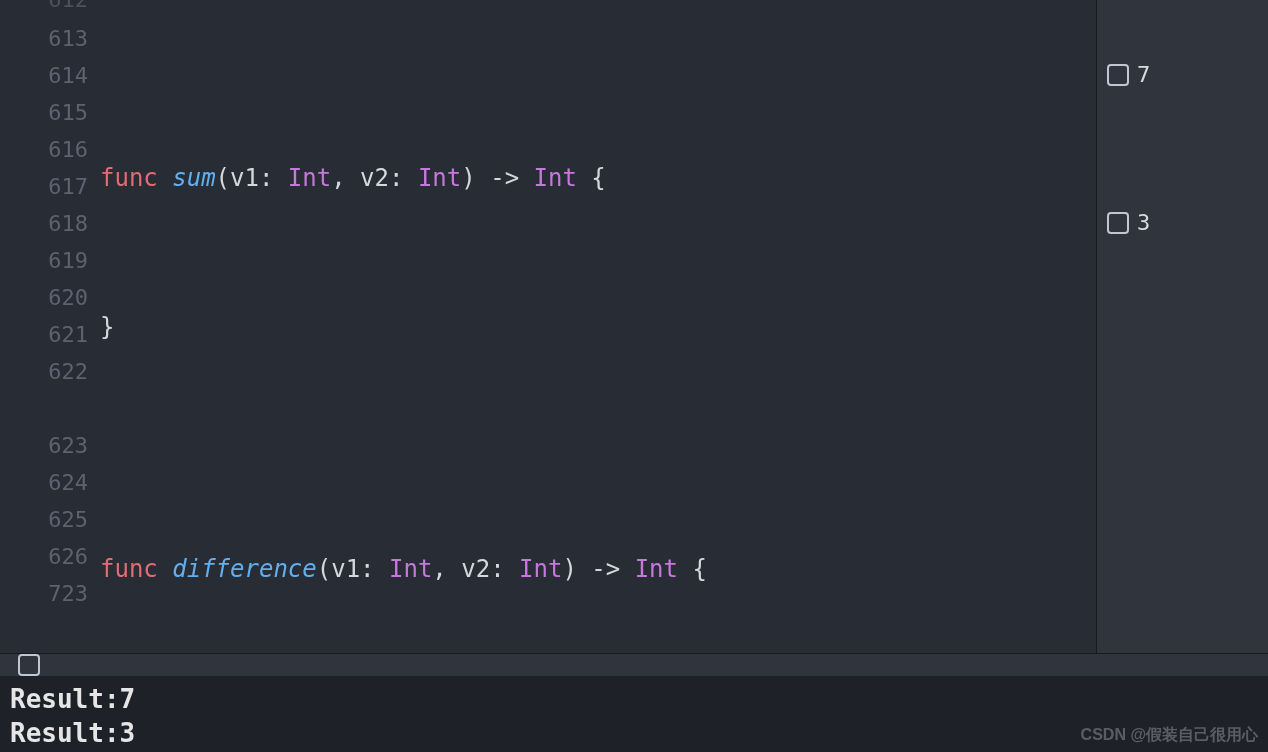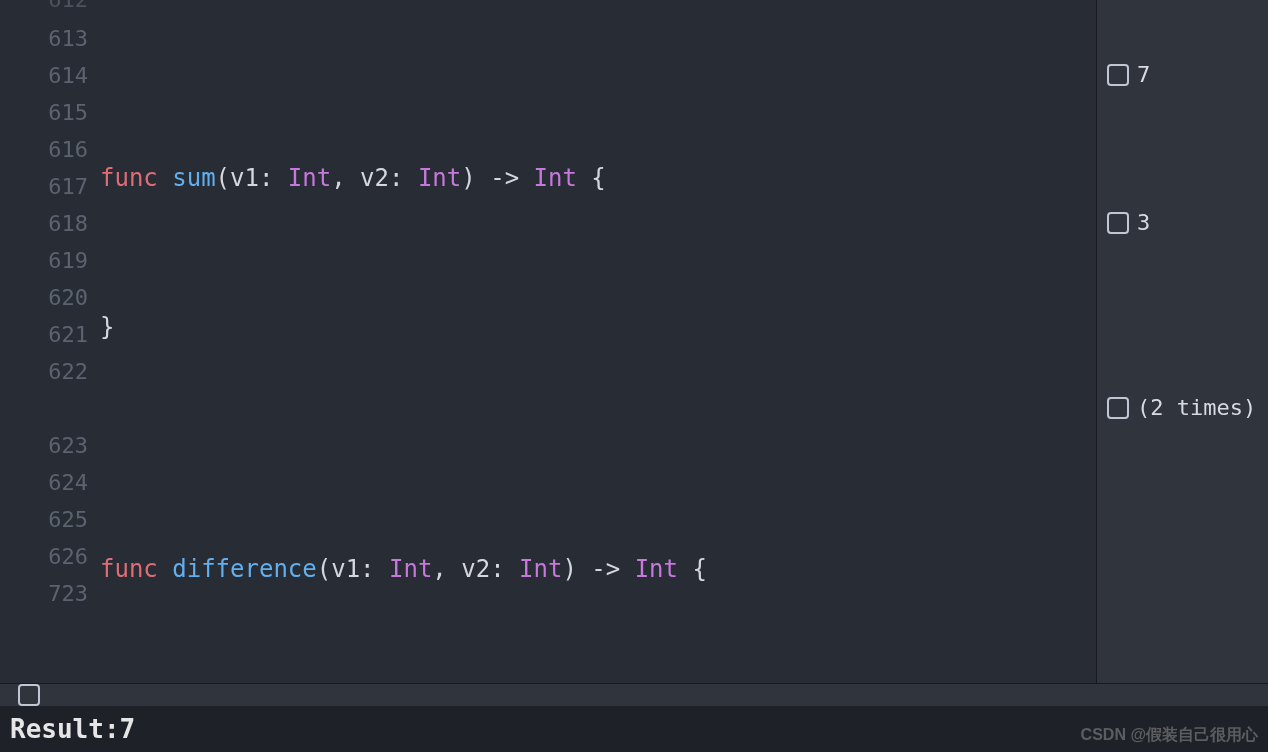--- a/index.html
+++ b/index.html
@@ -34,21 +34,21 @@
   .gutter-line { height: 37px; line-height: 37px; font-size: 22px; }
   .gutter-top { height: 20px; line-height: 0; font-size: 22px; opacity: .7; padding-top: 0; overflow: hidden; }
   .code {
     flex: 1 1 auto;
     background: #282c34;
     white-space: pre;
   }
   .code-top { height: 20px; }
   .code-line { height: 37px; line-height: 37px; }
   .kw { color: #e06c75; }
-  .fn { color: #61afef; }
+  .fn { color: #61afef; font-style: italic; }
   .id { color: #d4d7de; }
   .pn { color: #d4d7de; }
   .ty { color: #c678dd; }
   .results {
     width: 172px;
     background: #30343d;
     border-left: 1px solid #181a1f;
     position: relative;
   }
   .res-item {
@@ -159,28 +159,25 @@
 
   <div class="results">
     <div class="res-item" style="top:56px">
       <span class="res-box"></span>
       <span>7</span>
     </div>
     <div class="res-item" style="top:204px">
       <span class="res-box"></span>
       <span>3</span>
     </div>
-    <div class="res-item" style="top:389px">
-      <span class="res-box"></span>
-      <span>(2 times)</span>
-    </div>
   </div>
 </div>
 
 <div class="console-bar">
   <span class="res-box"></span>
 </div>
 
 <div class="console">
   <div>Result:7</div>
+  <div>Result:3</div>
 </div>
 
 <div class="watermark">CSDN @假装自己很用心</div>
 
 </body></html>

